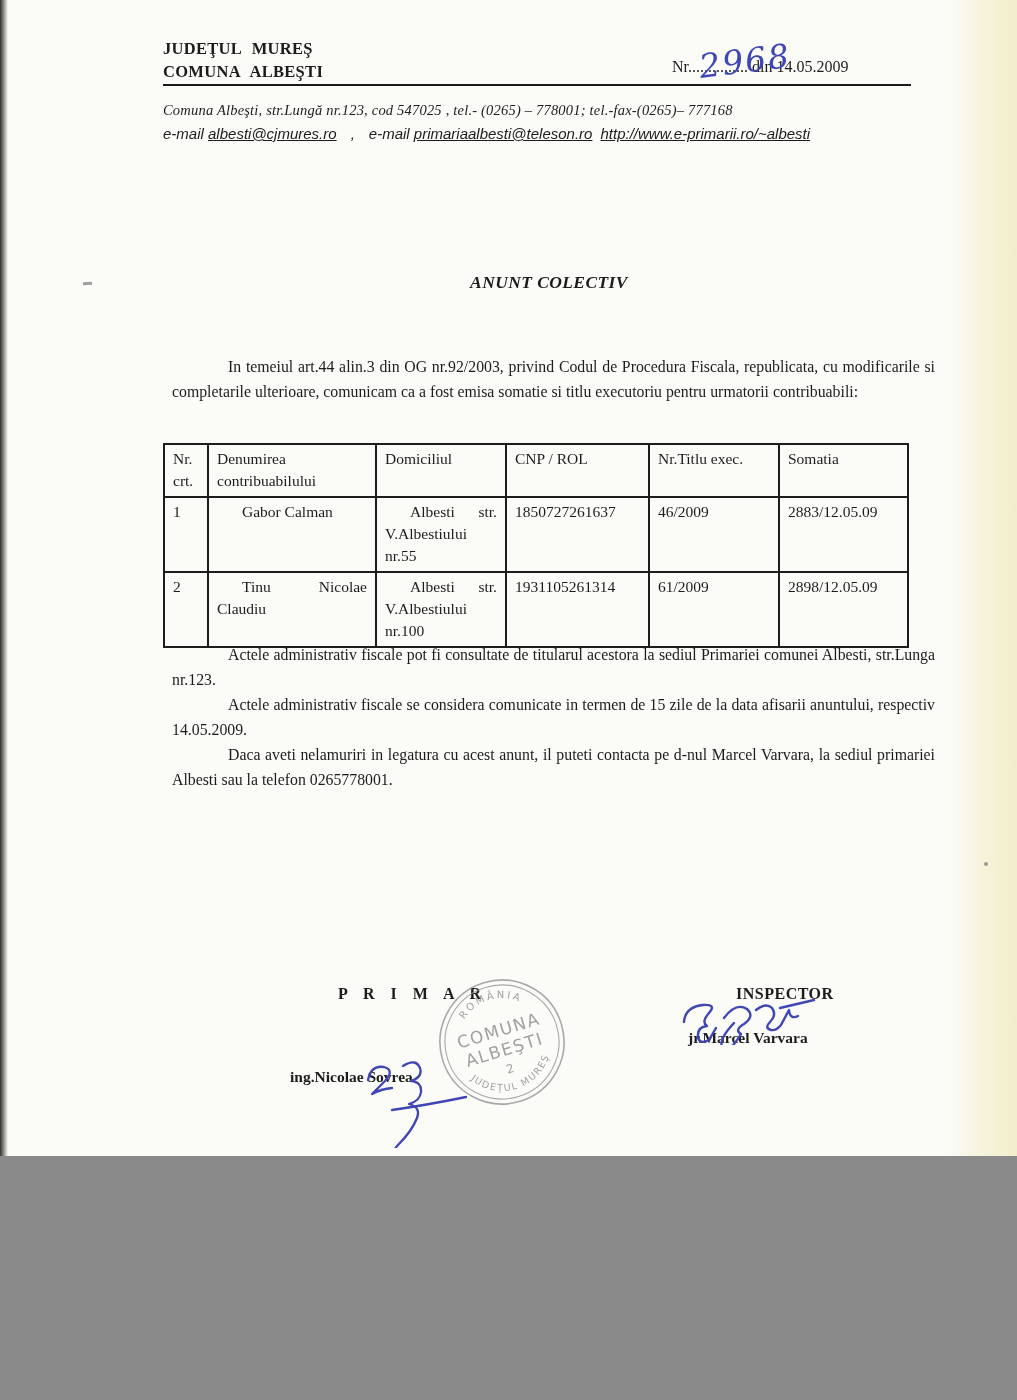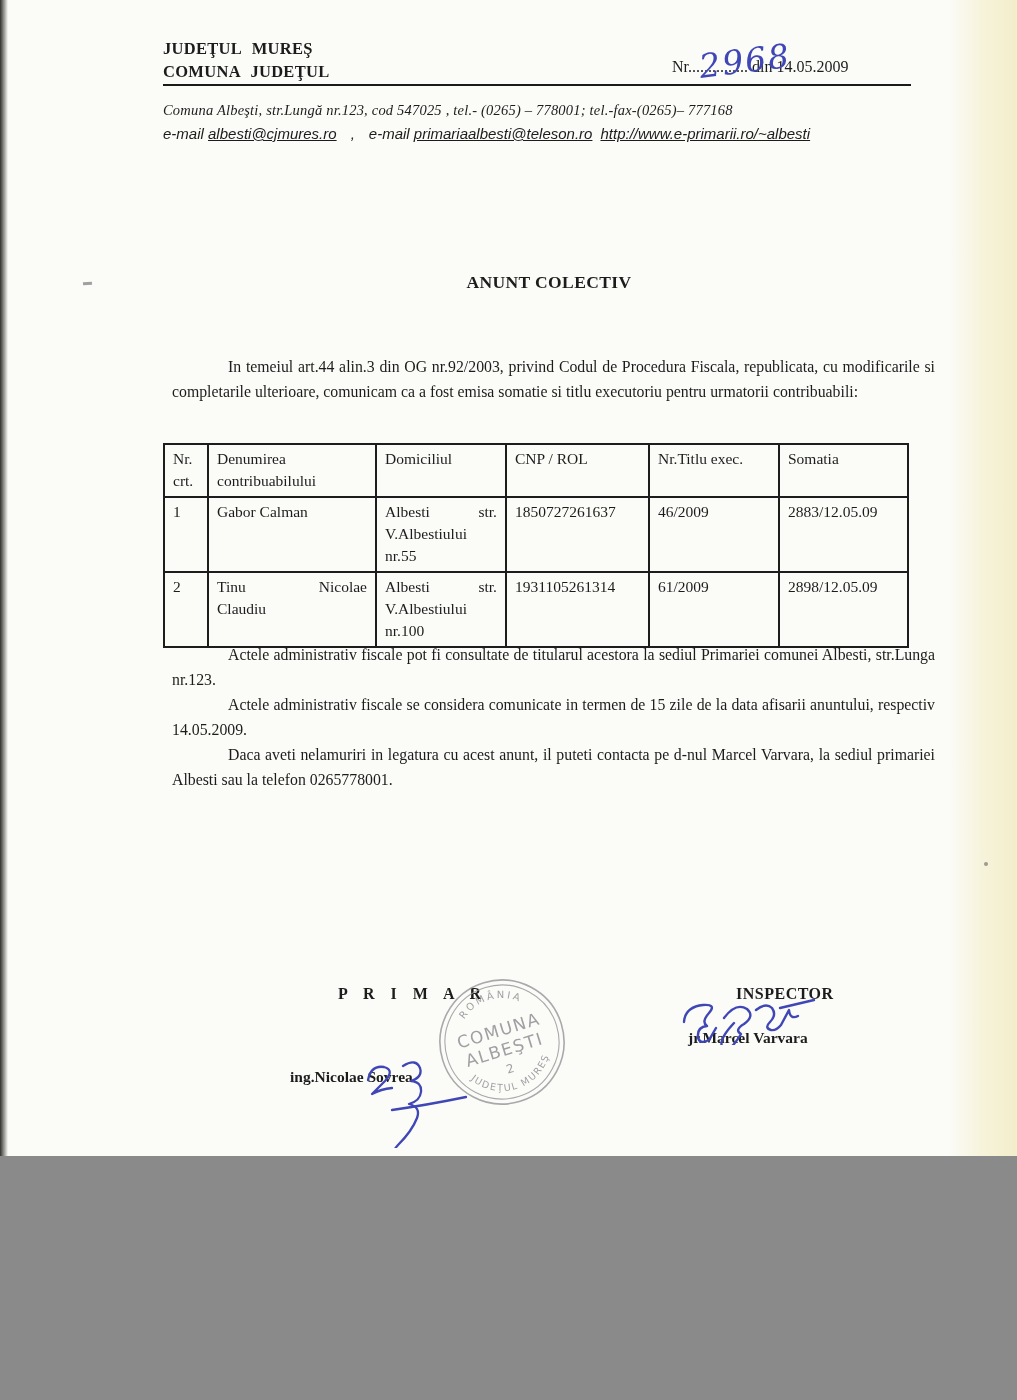--- a/index.html
+++ b/index.html
@@ -24,35 +24,35 @@
   .handnum{position:absolute;left:693px;top:34px;width:110px;height:52px;}
 
   .contact1{position:absolute;left:163px;top:102px;font-style:italic;font-size:14.5px;letter-spacing:.2px;}
   .contact2{position:absolute;left:163px;top:125px;font-style:italic;font-size:15px;
     font-family:"Liberation Sans","DejaVu Sans",sans-serif;}
   .contact2 .u{text-decoration:underline;}
   .contact2 .gap{display:inline-block;width:14px;}
   .contact2 .gap2{display:inline-block;width:8px;}
 
   .doc-title{position:absolute;left:163px;top:272px;width:772px;text-align:center;
-    font-weight:bold;font-size:17.5px;letter-spacing:.4px;}
+    font-weight:bold;font-size:17.5px;letter-spacing:.4px;font-style:italic;}
 
   .para{font-size:15.8px;line-height:25px;text-align:justify;margin:0;}
   .indent{text-indent:56px;}
   .intro{position:absolute;left:172px;top:354px;width:763px;}
   .body-paras{position:absolute;left:172px;top:642px;width:763px;}
   .ulink{text-decoration:underline;}
 
   
   table.ctb{position:absolute;left:163px;top:443px;width:744px;border-collapse:collapse;table-layout:fixed;
     font-size:15.5px;line-height:22px;}
   table.ctb td{border:2px solid #1d1d1d;vertical-align:top;padding:3px 8px 4px 8px;}
   table.ctb .hrow td{height:38px;}
   table.ctb .drow td{height:60px;}
-  .spread{display:flex;justify-content:space-between;}
+  .spread{display:flex;justify-content:space-between;margin-left:25px;}
 
   
   .sig-label{position:absolute;font-weight:bold;font-size:16px;margin-left:48px;}
   .primar-title{left:290px;top:985px;letter-spacing:6px;}
   .inspector-title{left:688px;top:985px;letter-spacing:.5px;}
   .sig-name{position:absolute;font-weight:bold;font-size:15.5px;}
   .primar-name{left:290px;top:1029px;margin-top:39px;}
   .inspector-name{left:688px;top:1029px;}
   .stamp{position:absolute;left:426px;top:966px;}
   .sig-svg{position:absolute;}
@@ -67,21 +67,21 @@
 <div class="page">
 
   <div class="edge-left"></div>
   <div class="edge-right"></div>
   <div class="bottom-line"></div>
   <div class="artifact-dash"></div>
   <div class="artifact-dot"></div>
 
   <div class="hdr-left">
     <div>JUDEŢUL MUREŞ</div>
-    <div>COMUNA JUDEŢUL</div>
+    <div>COMUNA ALBEŞTI</div>
   </div>
 
   <div class="reg-line"><span>Nr.</span><span>..............</span><span> din 14.05.2009</span></div>
 
   <svg class="handnum" viewBox="0 0 110 52">
     <text x="6" y="38" transform="rotate(-7 55 26)" font-family="DejaVu Serif, serif" font-style="italic" font-size="33" fill="#3f46b5" letter-spacing="2">2968</text>
   </svg>
 
   <div class="hdr-rule"></div>
 

